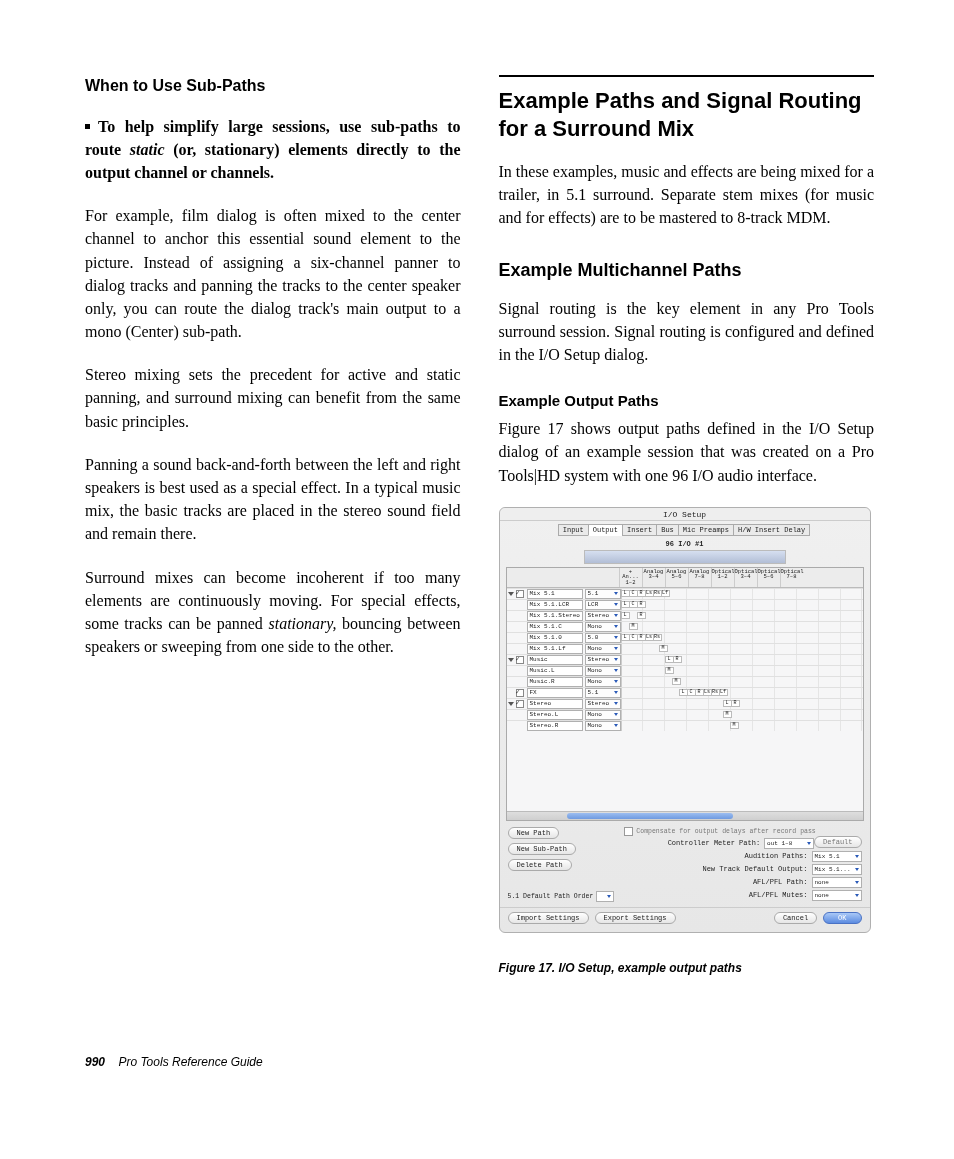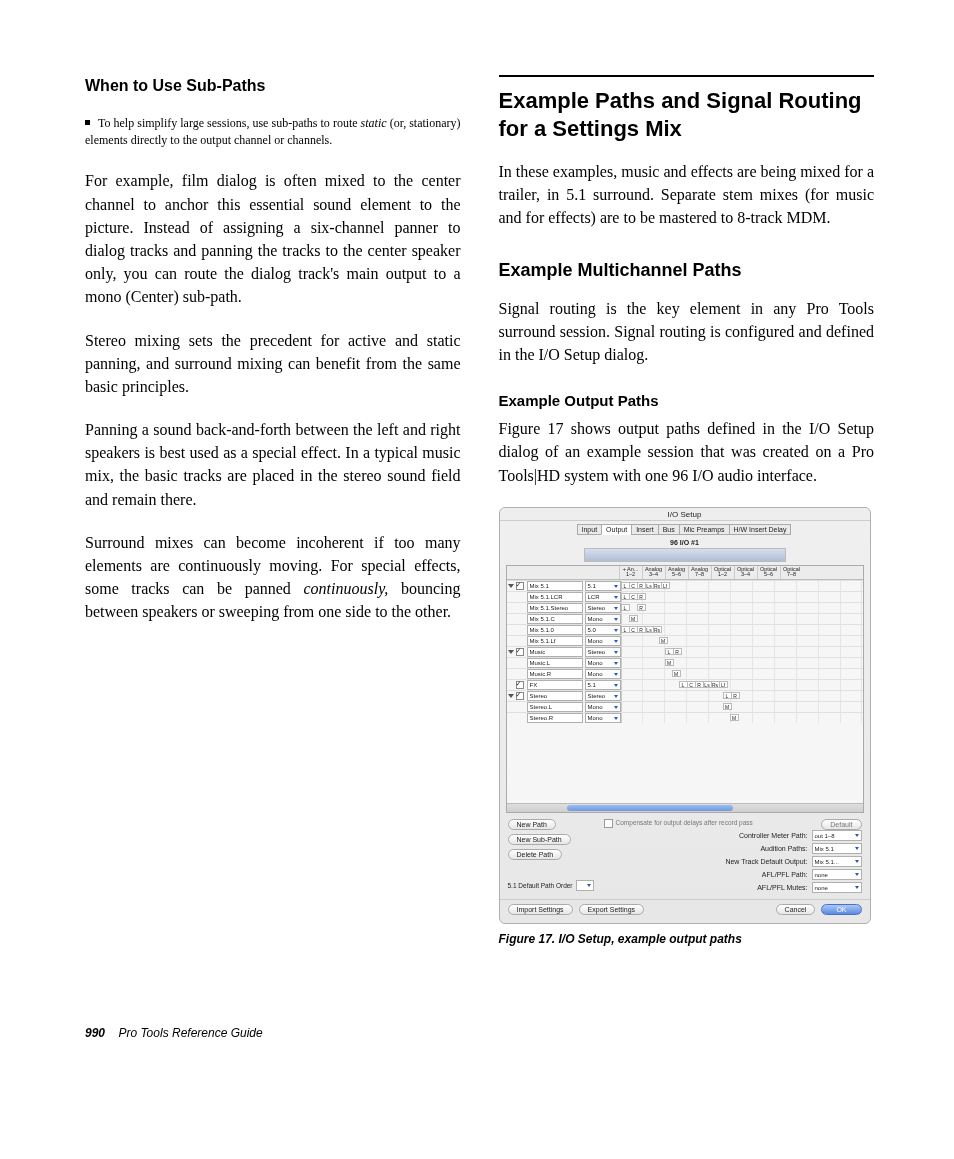--- a/index.html
+++ b/index.html
@@ -37,24 +37,25 @@
     font-size: 16px;
     line-height: 1.45;
     text-align: justify;
   }
   ul.bulleted {
     list-style: none;
     padding: 0;
     margin: 0 0 20px 0;
   }
   ul.bulleted li {
-    font-size: 12px;
+    font-size: 16px;
     line-height: 1.45;
     padding-left: 0;
     text-align: justify;
+    font-weight: bold;
   }
   ul.bulleted li .sq {
     display: inline-block;
     width: 5px; height: 5px;
     background: #000;
     vertical-align: middle;
     margin: 0 8px 3px 0;
   }
   .em { font-style: italic; }
   .hr-top {
@@ -79,21 +80,21 @@
     font-weight: 900;
     font-size: 15px;
     margin: 26px 0 8px 0;
   }
 
   
   .dialog {
     border: 1px solid #b0b0b0;
     border-radius: 6px;
     background: linear-gradient(#f0f0f0, #e7e7e7);
-    font-family: Liberation Sans, sans-serif;
+    font-family: Liberation Mono, monospace;
     font-size: 7px;
     color: #222;
     width: 370px;
     margin-top: 20px;
   }
   .dlg-titlebar {
     text-align: center;
     padding: 2px 0 1px 0;
     font-size: 8px;
     background: #eeeeee;
@@ -265,21 +266,21 @@
     padding: 1px 14px;
     font-size: 7px;
     background: linear-gradient(#a9c8f7,#5b8be0);
     color: #fff;
   }
   .caption {
     font-family: Arial, Helvetica, sans-serif;
     font-style: italic;
     font-weight: bold;
     font-size: 12px;
-    margin-top: 8px;
+    margin-top: 28px;
   }
   .footer {
     padding: 40px 0 30px 85px;
     font-family: Arial, Helvetica, sans-serif;
     font-size: 12px;
   }
   .footer .pn { font-weight: 900; font-style: italic; margin-right: 10px; }
   .footer .gi { font-style: italic; }
 </style>
 </head>
@@ -288,26 +289,26 @@
 <div class="page">
 
   <div class="col">
     <div class="h-sub">When to Use Sub-Paths</div>
     <ul class="bulleted">
       <li><span class="sq"></span><span>To help simplify large sessions, use sub-paths to route </span><span class="em">static</span><span> (or, stationary) elements directly to the output channel or channels.</span></li>
     </ul>
     <p class="body">For example, film dialog is often mixed to the center channel to anchor this essential sound element to the picture. Instead of assigning a six-channel panner to dialog tracks and panning the tracks to the center speaker only, you can route the dialog track's main output to a mono (Center) sub-path.</p>
     <p class="body">Stereo mixing sets the precedent for active and static panning, and surround mixing can benefit from the same basic principles.</p>
     <p class="body">Panning a sound back-and-forth between the left and right speakers is best used as a special effect. In a typical music mix, the basic tracks are placed in the stereo sound field and remain there.</p>
-    <p class="body"><span>Surround mixes can become incoherent if too many elements are continuously moving. For special effects, some tracks can be panned </span><span class="em">continuously,</span><span> bouncing between speakers or sweeping from one side to the other.</span></p>
+    <p class="body"><span>Surround mixes can become incoherent if too many elements are continuously moving. For special effects, some tracks can be panned </span><span class="em">stationary,</span><span> bouncing between speakers or sweeping from one side to the other.</span></p>
   </div>
 
   <div class="col">
     <div class="hr-top"></div>
-    <div class="h-major">Example Paths and Signal Routing for a Settings Mix</div>
+    <div class="h-major">Example Paths and Signal Routing for a Surround Mix</div>
     <p class="body">In these examples, music and effects are being mixed for a trailer, in 5.1 surround. Separate stem mixes (for music and for effects) are to be mastered to 8-track MDM.</p>
     <div class="h-section">Example Multichannel Paths</div>
     <p class="body">Signal routing is the key element in any Pro Tools surround session. Signal routing is configured and defined in the I/O Setup dialog.</p>
     <div class="h-minor">Example Output Paths</div>
     <p class="body">Figure 17 shows output paths defined in the I/O Setup dialog of an example session that was created on a Pro Tools|HD system with one 96 I/O audio interface.</p>
 
     <div class="dialog">
       <div class="dlg-titlebar">I/O Setup</div>
       <div class="tabbar" id="tabbar">
           <div class="tab">Input</div>

